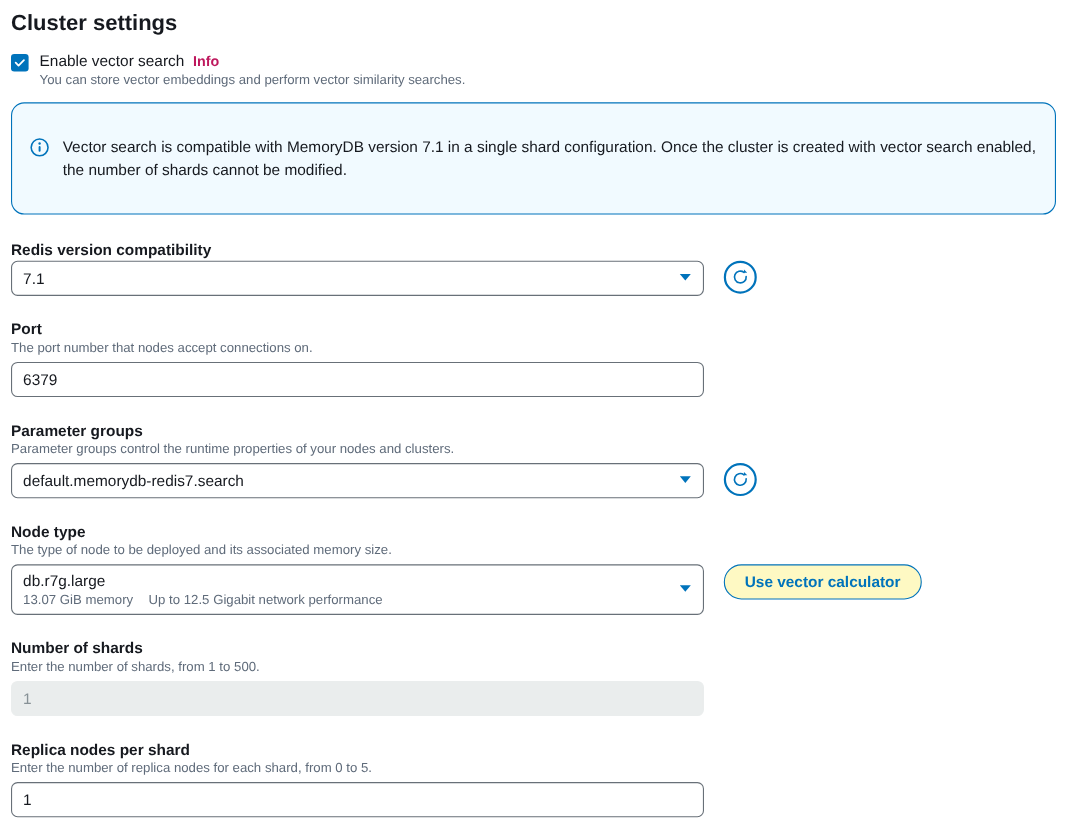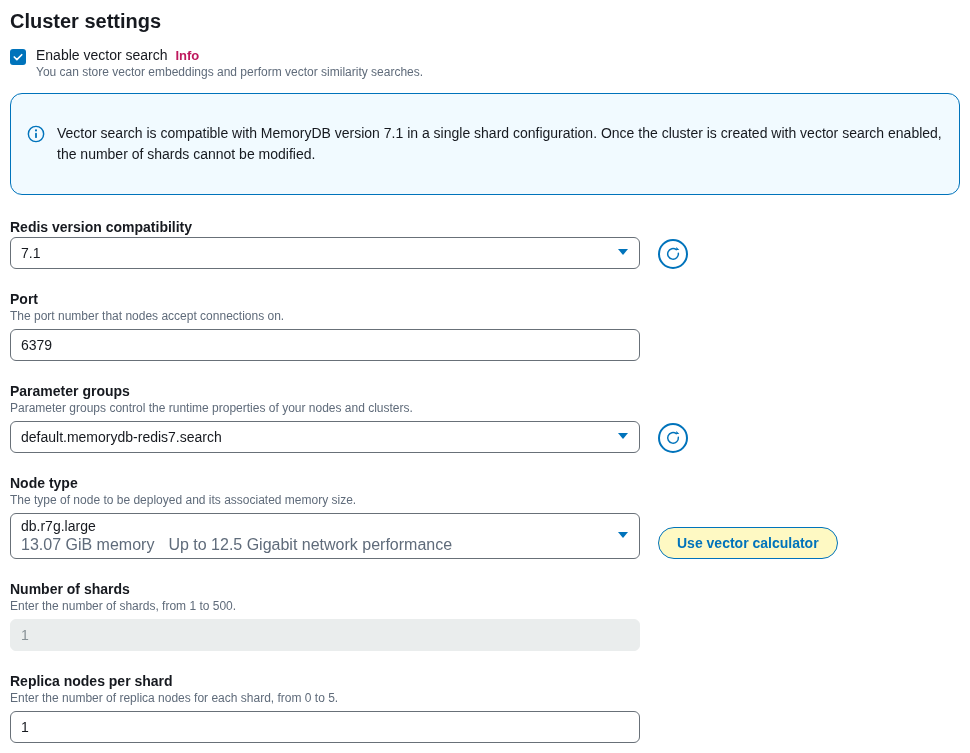--- a/index.html
+++ b/index.html
@@ -78,21 +78,21 @@
     font-size: 14px;
     margin-bottom: 2px;
   }
   .field-help {
     color: #5f6b7a;
     font-size: 12px;
     margin-bottom: 6px;
   }
   .control-row {
     display: flex;
-    align-items: flex-end;
+    align-items: flex-start;
     gap: 18px;
   }
   .input, .select {
     width: 630px;
     height: 32px;
     border: 1px solid #687078;
     border-radius: 6px;
     padding: 4px 30px 4px 10px;
     font-size: 14px;
     background: #fff;
@@ -118,21 +118,21 @@
   }
   .select.tall {
     height: 46px;
     padding-top: 6px;
     padding-bottom: 6px;
     flex-direction: column;
     align-items: flex-start;
     justify-content: center;
   }
   .select-sub {
-    font-size: 16px;
+    font-size: 12px;
     color: #5f6b7a;
     margin-top: 2px;
   }
   .select-sub .gap { display: inline-block; width: 14px; }
   .refresh-btn {
     width: 30px;
     height: 30px;
     border: 2px solid #0073bb;
     border-radius: 50%;
     background: #fff;

